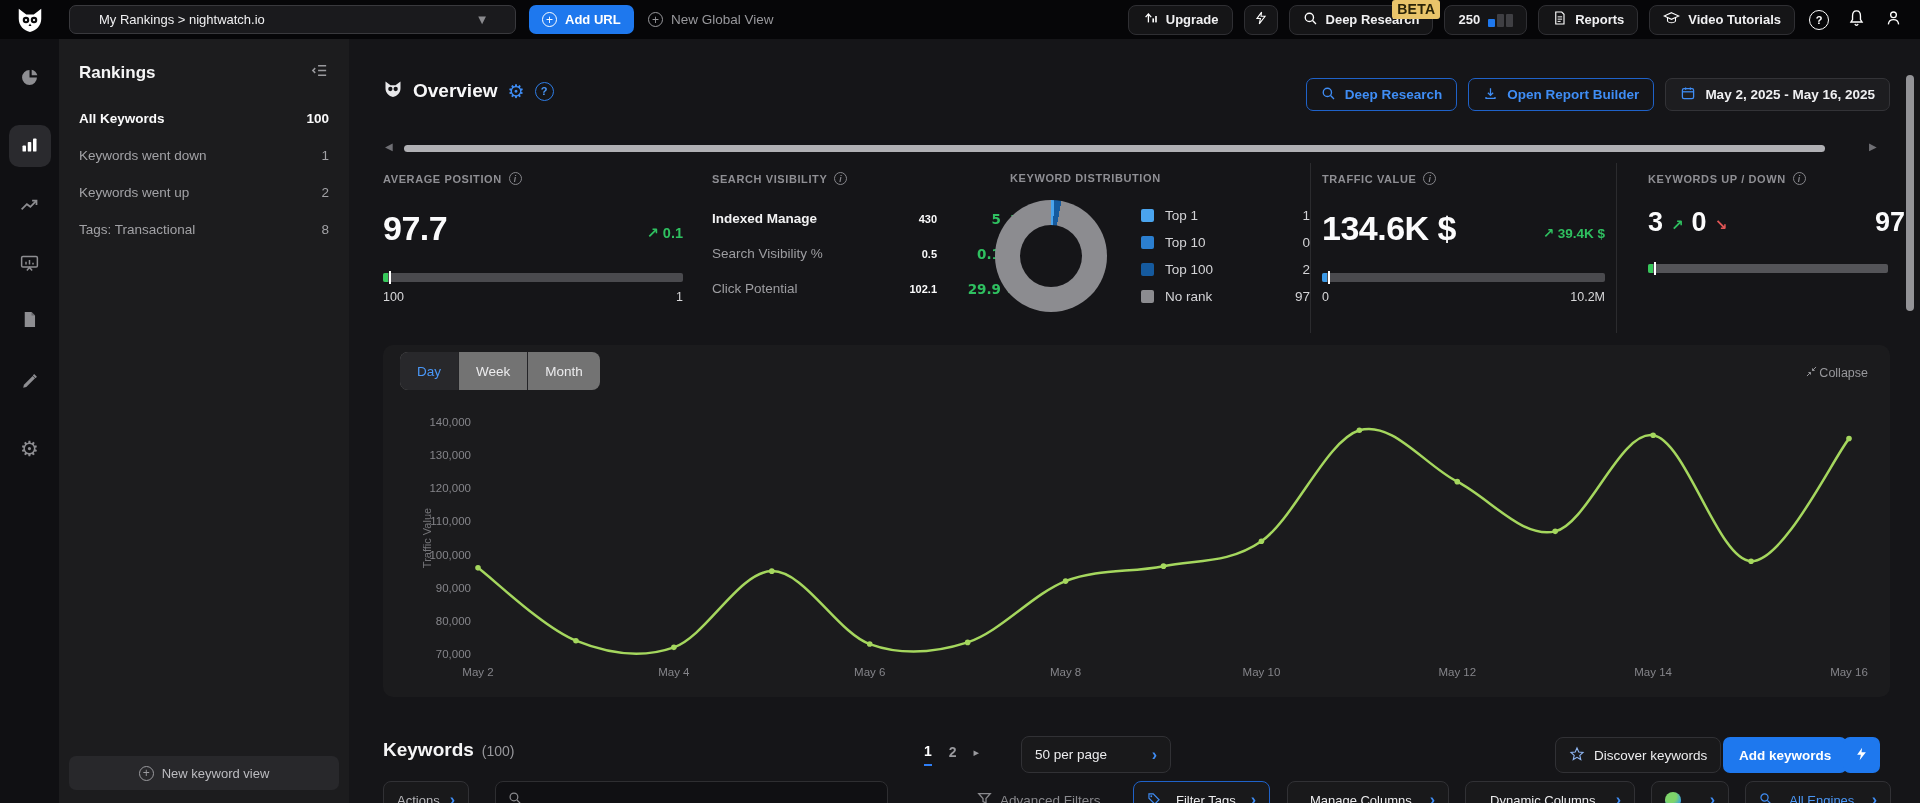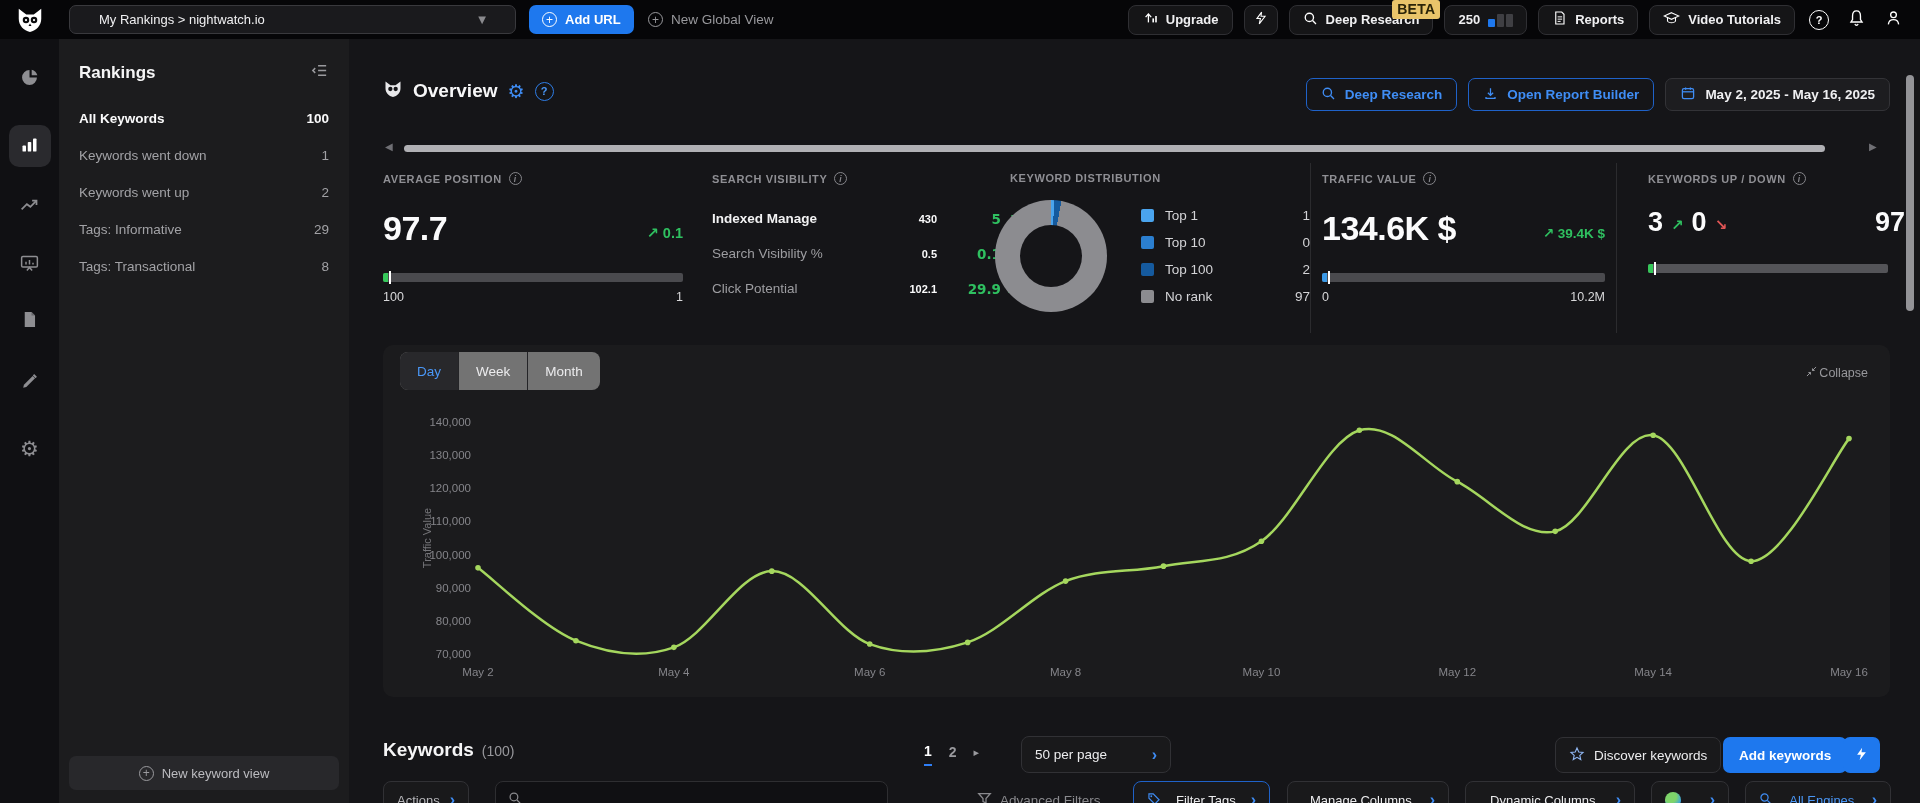--- a/index.html
+++ b/index.html
@@ -309,24 +309,20 @@
           <span>All Keywords</span>
           <span>100</span>
         </div>
         <div class="sb-item">
           <span>Keywords went down</span>
           <span>1</span>
         </div>
         <div class="sb-item">
           <span>Keywords went up</span>
           <span>2</span>
-        </div>
-        <div class="sb-item">
-          <span>Tags: Informative</span>
-          <span>29</span>
         </div>
         <div class="sb-item">
           <span>Tags: Transactional</span>
           <span>8</span>
         </div>
       </div>
     <button class="nkv">
       <span class="plus-circ" style="color:#9a9a9e;">+</span>
       <span>New keyword view</span>
     </button>

